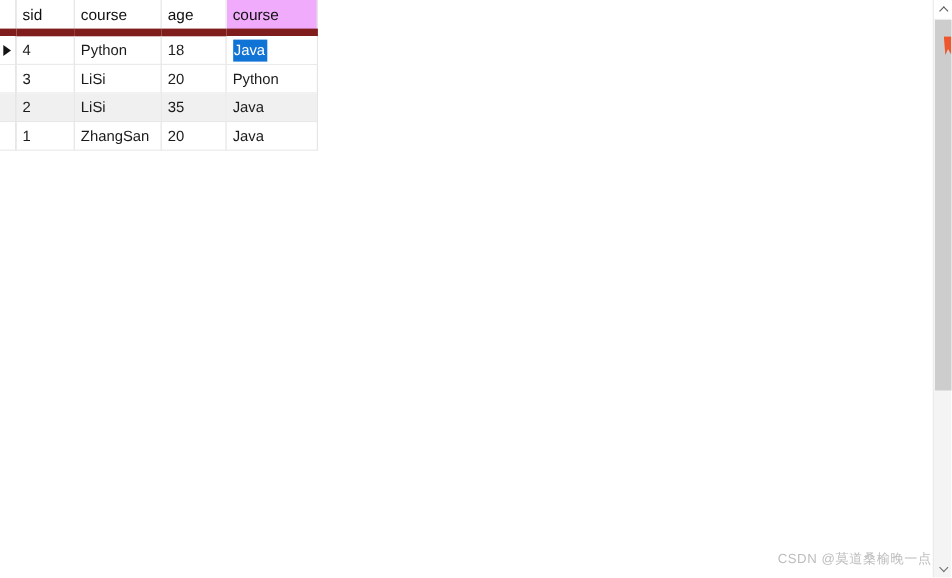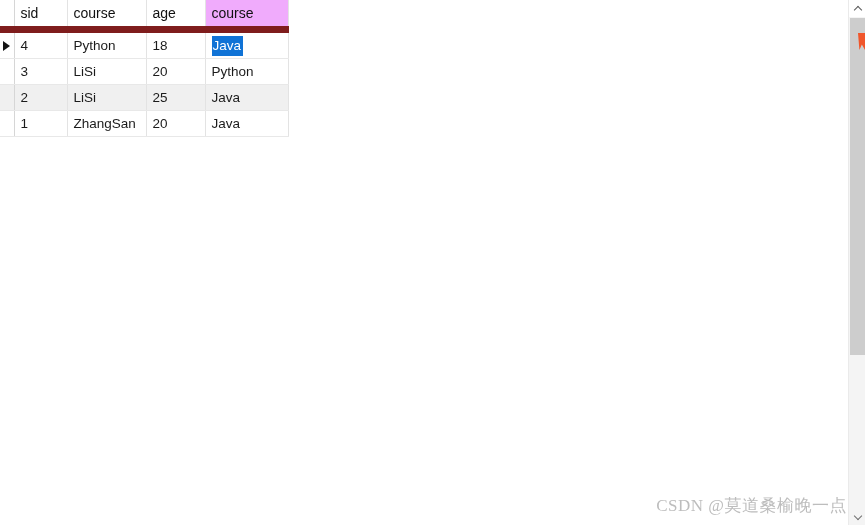--- a/index.html
+++ b/index.html
@@ -165,22 +165,22 @@
     height: 17px;
     background: #f0562b;
     clip-path: polygon(0 0, 100% 0, 100% 100%, 55% 68%, 20% 100%);
   }
 
   
   .watermark {
     position: absolute;
     right: 18px;
     bottom: 8px;
-    font-family: Liberation Serif, serif;
-    font-size: 17px;
+    font-family: Liberation Sans, sans-serif;
+    font-size: 12px;
     color: #bdbdbd;
     letter-spacing: 0.5px;
     white-space: nowrap;
     user-select: none;
     text-align: center;
   }
 </style>
 </head>
 <body>
 
@@ -218,21 +218,21 @@
         <td class="cell-indicator"></td>
         <td class="cell-sid">3</td>
         <td>LiSi</td>
         <td>20</td>
         <td>Python</td>
       </tr>
       <tr class="row-alt">
         <td class="cell-indicator"></td>
         <td class="cell-sid">2</td>
         <td>LiSi</td>
-        <td>25</td>
+        <td>35</td>
         <td>Java</td>
       </tr>
       <tr>
         <td class="cell-indicator"></td>
         <td class="cell-sid">1</td>
         <td>ZhangSan</td>
         <td>20</td>
         <td>Java</td>
       </tr>
     </tbody>

